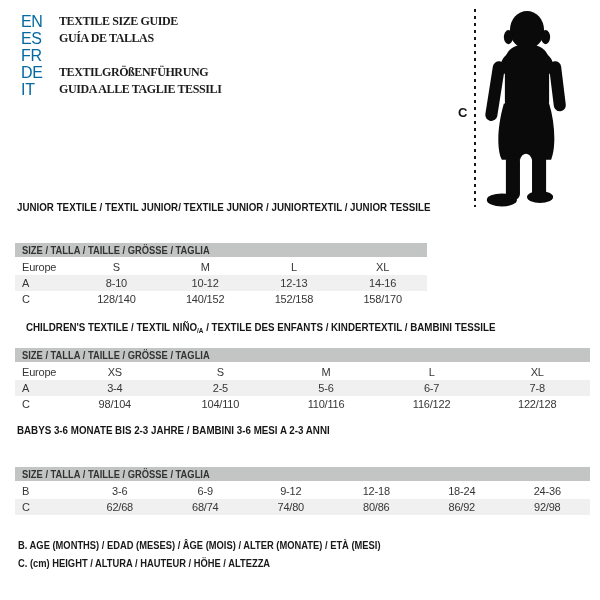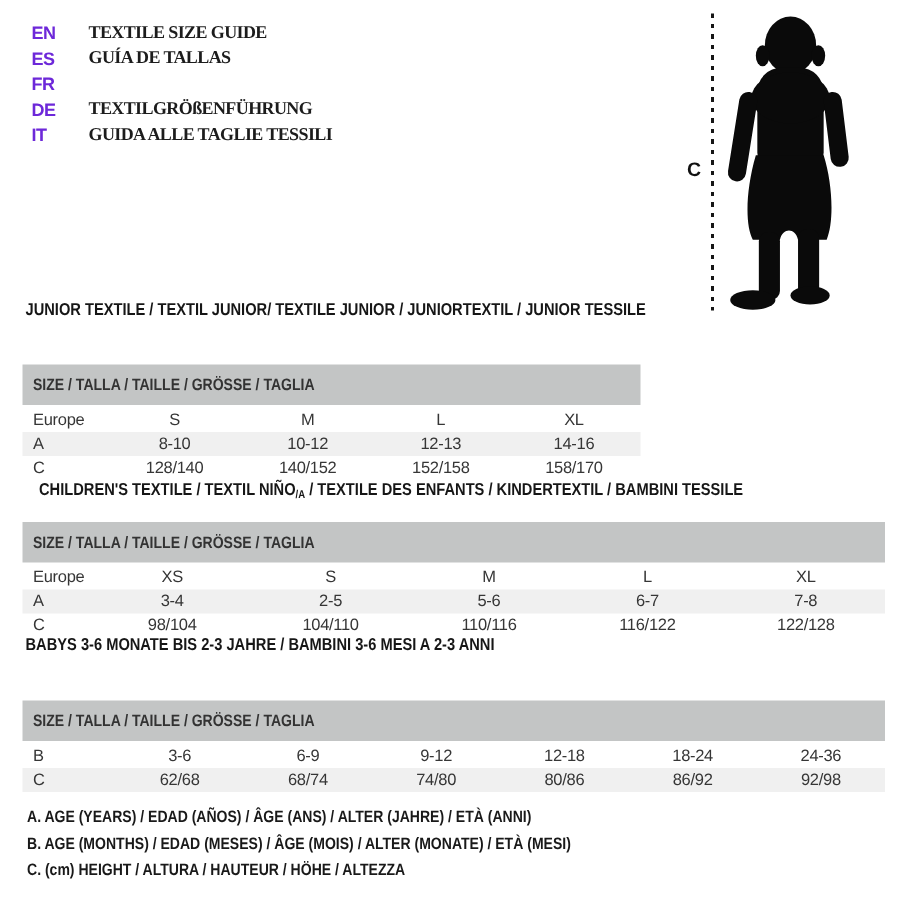--- a/index.html
+++ b/index.html
@@ -9,39 +9,39 @@
     -webkit-font-smoothing:antialiased;
   }
   .abs{position:absolute;}
 
   
   .cond{display:inline-block;transform:scaleX(0.85);transform-origin:0 50%;white-space:nowrap;}
 
   
   .lang-list{left:21px;top:13px;}
   .lang-row{display:flex;height:17px;align-items:center;}
-  .lang-code{width:38px;font-size:12px;font-weight:700;color:#6d28d9;letter-spacing:-0.3px;}
+  .lang-code{width:38px;font-size:16px;font-weight:400;color:#0369a1;letter-spacing:-0.3px;}
   .lang-label{font-size:12px;font-weight:700;color:#1c1c1c;letter-spacing:-0.4px;white-space:nowrap;font-family:Liberation Serif, serif;}
 
   
   .c-label{left:458px;top:105px;font-size:13px;font-weight:700;color:#111;}
   .dash-line{
     left:474px;top:9px;width:2px;height:198px;
     background-image:repeating-linear-gradient(#161616 0 3px, transparent 3px 7px);
   }
   .figure-svg{left:482px;top:7px;}
 
   
   .sec-head{font-size:11.5px;font-weight:700;color:#161616;line-height:17px;white-space:nowrap;}
   .sec-head sub{font-size:7.5px;vertical-align:-2px;}
 
   
   .tbl{left:15px;}
   .tbl-bar{
-    height:27px;background:#c3c5c5;display:flex;align-items:center;
+    height:14px;background:#c3c5c5;display:flex;align-items:center;
     padding-left:7px;margin-bottom:2px;box-sizing:border-box;
     font-size:11px;font-weight:700;color:#333;
   }
   .tbl-row{display:grid;height:16px;align-items:center;font-size:11px;color:#363636;}
   .tbl-row.shade{background:#f0f0f0;}
   .tbl-row > span{text-align:center;letter-spacing:-0.2px;white-space:nowrap;}
   .tbl-row > span.c0{text-align:left;padding-left:7px;}
   .tbl.junior{width:412px;}
   .tbl.junior .tbl-row{grid-template-columns:57px repeat(4,1fr);}
   .tbl.children{width:575px;}
@@ -181,16 +181,15 @@
     <span>62/68</span>
     <span>68/74</span>
     <span>74/80</span>
     <span>80/86</span>
     <span>86/92</span>
     <span>92/98</span>
   </div>
 </div>
 
 <div class="abs footnotes">
-  <div class="foot-line"><span class="cond">A. AGE (YEARS) / EDAD (AÑOS) / ÂGE (ANS) / ALTER (JAHRE) / ETÀ (ANNI)</span></div>
   <div class="foot-line"><span class="cond">B. AGE (MONTHS) / EDAD (MESES) / ÂGE (MOIS) / ALTER (MONATE) / ETÀ (MESI)</span></div>
   <div class="foot-line"><span class="cond">C. (cm) HEIGHT / ALTURA / HAUTEUR / HÖHE / ALTEZZA</span></div>
 </div>
 
 </body></html>

